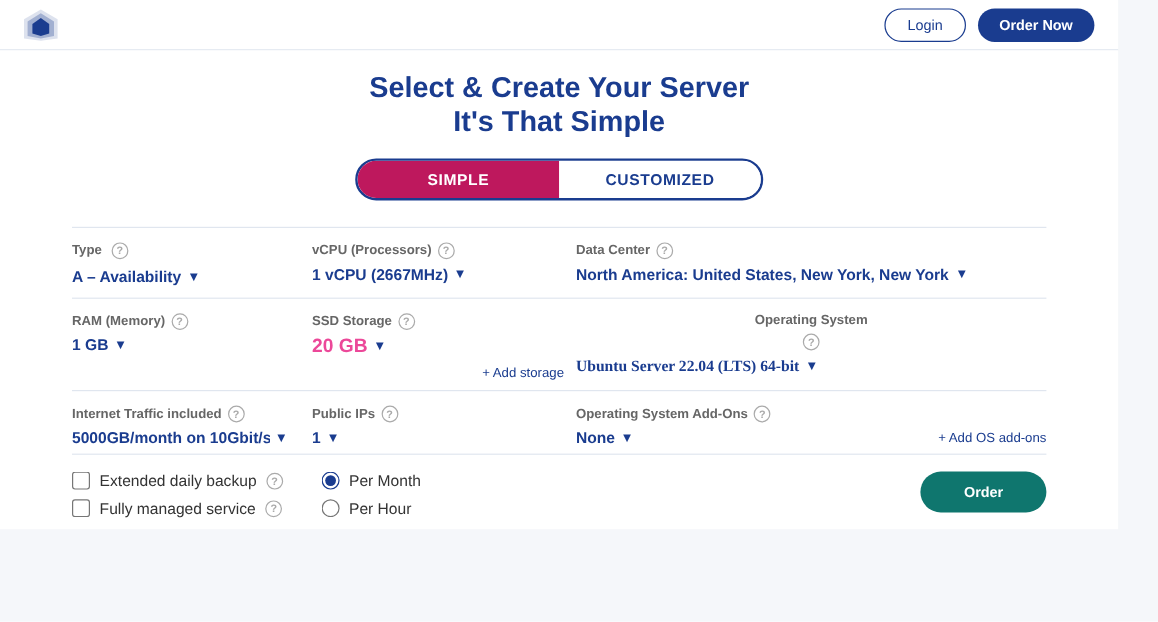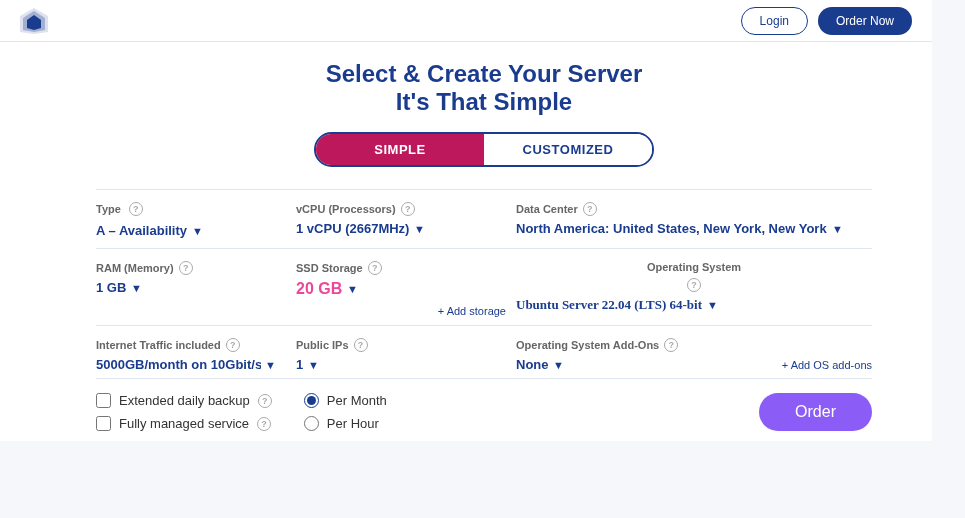--- a/index.html
+++ b/index.html
@@ -20,24 +20,24 @@
   <div style="background:#fff; height:42px; border-bottom:1px solid #e0e6ef; display:flex; align-items:center; padding:0 20px; justify-content:flex-end; gap:10px;">
 
     <div style="position:absolute; left:18px; top:6px;">
       <svg width="32" height="30" viewBox="0 0 32 30">
         <polygon points="16,2 30,10 30,26 16,28 2,26 2,10" fill="#1a3c8f" opacity="0.15"></polygon>
         <polygon points="16,5 27,12 27,24 16,26 5,24 5,12" fill="#1a3c8f" opacity="0.3"></polygon>
         <polygon points="16,9 23,14 23,22 16,24 9,22 9,14" fill="#1a3c8f"></polygon>
       </svg>
     </div>
     <button style="height:28px; padding:0 18px; border-radius:14px; border:1.5px solid #1a3c8f; background:#fff; color:#1a3c8f; font-size:12px; cursor:pointer;">Login</button>
-    <button style="height:28px; padding:0 18px; border-radius:14px; border:none; background:#1a3c8f; color:#fff; font-size:12px; cursor:pointer; font-weight:400;">Order Now</button>
+    <button style="height:28px; padding:0 18px; border-radius:14px; border:none; background:#1a3c8f; color:#fff; font-size:12px; cursor:pointer; font-weight:700;">Order Now</button>
   </div>
 
-  <div style="background:#fff; padding:18px 60px 10px 96px;">
+  <div style="background:#fff; padding:18px 60px 10px 60px;">
 
     <div style="text-align:center; margin-bottom:16px;">
       <div style="font-size:24px; font-weight:700; color:#1a3c8f;">Select &amp; Create Your Server</div>
       <div style="font-size:24px; font-weight:700; color:#1a3c8f;">It's That Simple</div>
     </div>
 
     <div style="display:flex; justify-content:center; margin-bottom:22px;">
       <div style="display:flex; border:2px solid #1a3c8f; border-radius:30px; overflow:hidden; width:340px;">
         <div style="flex:1; text-align:center; padding:8px 0; font-size:13px; font-weight:700; letter-spacing:0.04em; cursor:pointer; background:#be185d; color:#fff;">SIMPLE</div>
         <div style="flex:1; text-align:center; padding:8px 0; font-size:13px; font-weight:700; letter-spacing:0.04em; cursor:pointer; background:#fff; color:#1a3c8f;">CUSTOMIZED</div>
@@ -193,18 +193,18 @@
           <input type="radio" name="billing" id="monthly" checked="" style="width: 15px; height: 15px; cursor: pointer; accent-color: rgb(26, 60, 143);">
           <label for="monthly">Per Month</label>
         </div>
         <div style="display:flex;align-items:center;gap:8px;font-size:13px;color:#333;">
           <input type="radio" name="billing" id="hourly" style="width: 15px; height: 15px; cursor: pointer; accent-color: rgb(26, 60, 143);">
           <label for="hourly">Per Hour</label>
         </div>
       </div>
 
       <div style="margin-left:auto; display:flex; align-items:center;">
-        <button style="background:#8b5cf6;color:#fff;border:none;border-radius:20px;padding:10px 36px;font-size:16px;font-weight:400;cursor:pointer;">Order</button>
+        <button style="background:#0f766e;color:#fff;border:none;border-radius:20px;padding:10px 36px;font-size:12px;font-weight:700;cursor:pointer;">Order</button>
       </div>
     </div>
 
   </div>
 </div>
 
 </body></html>

